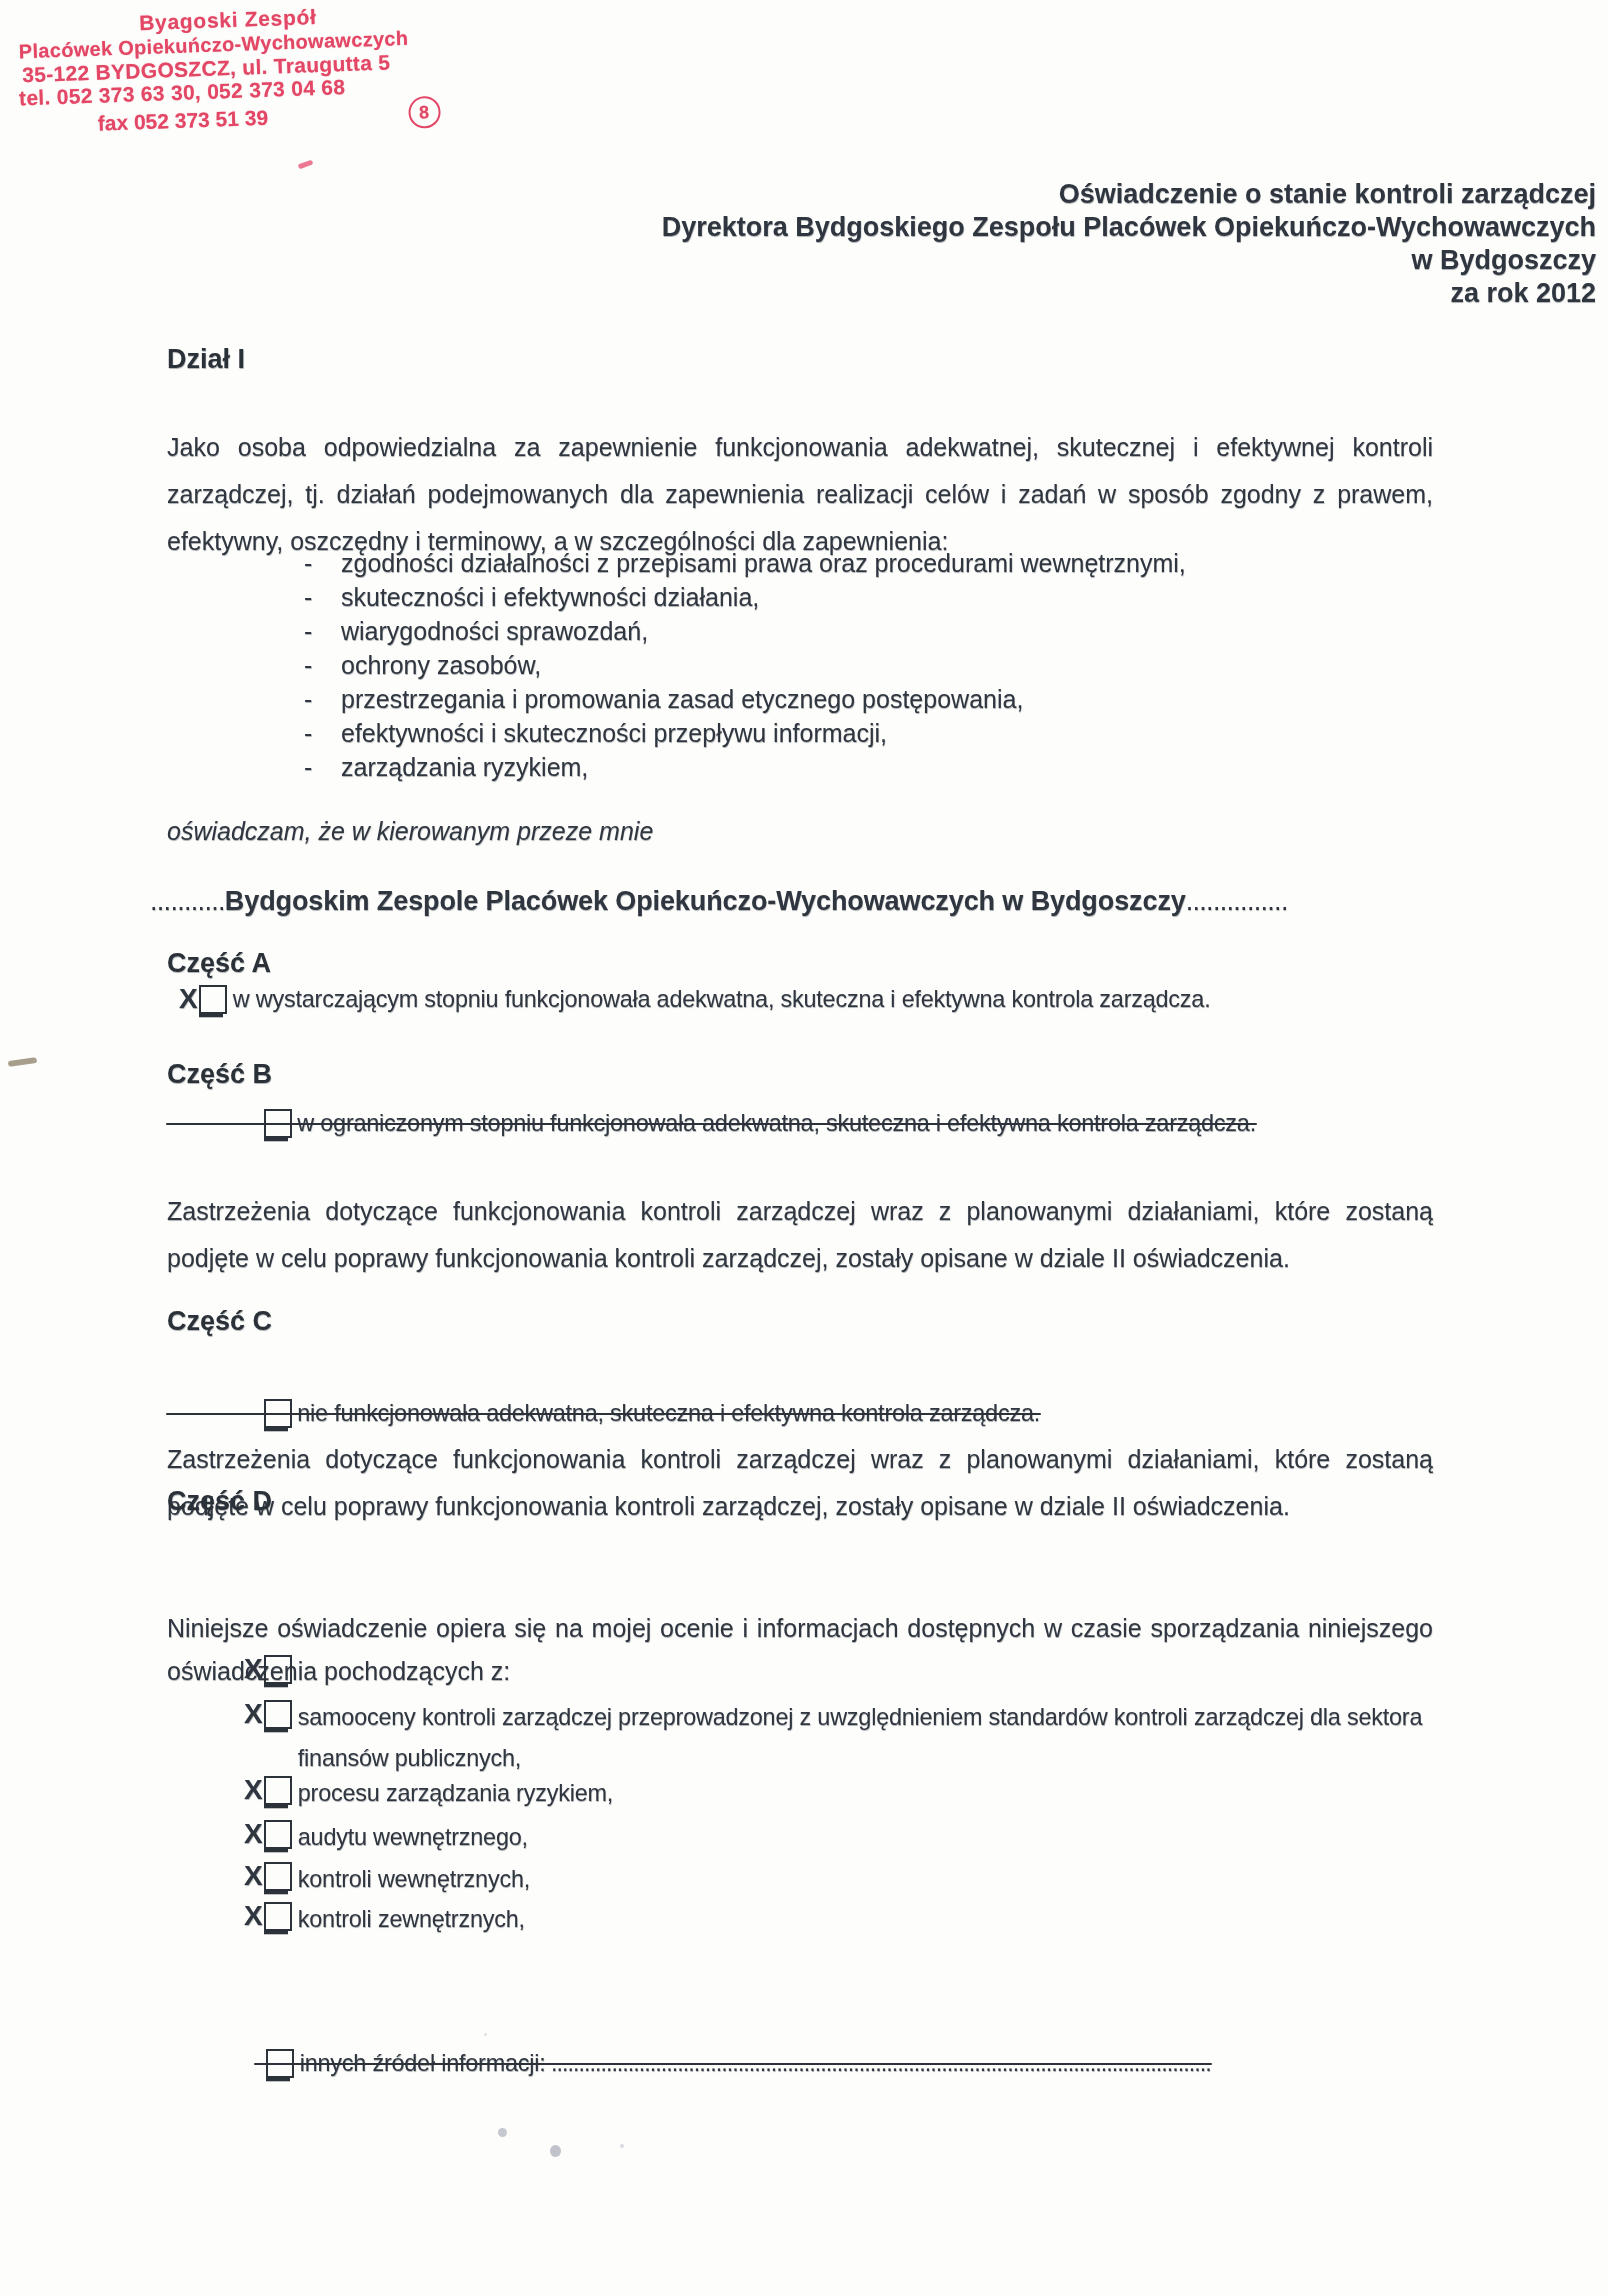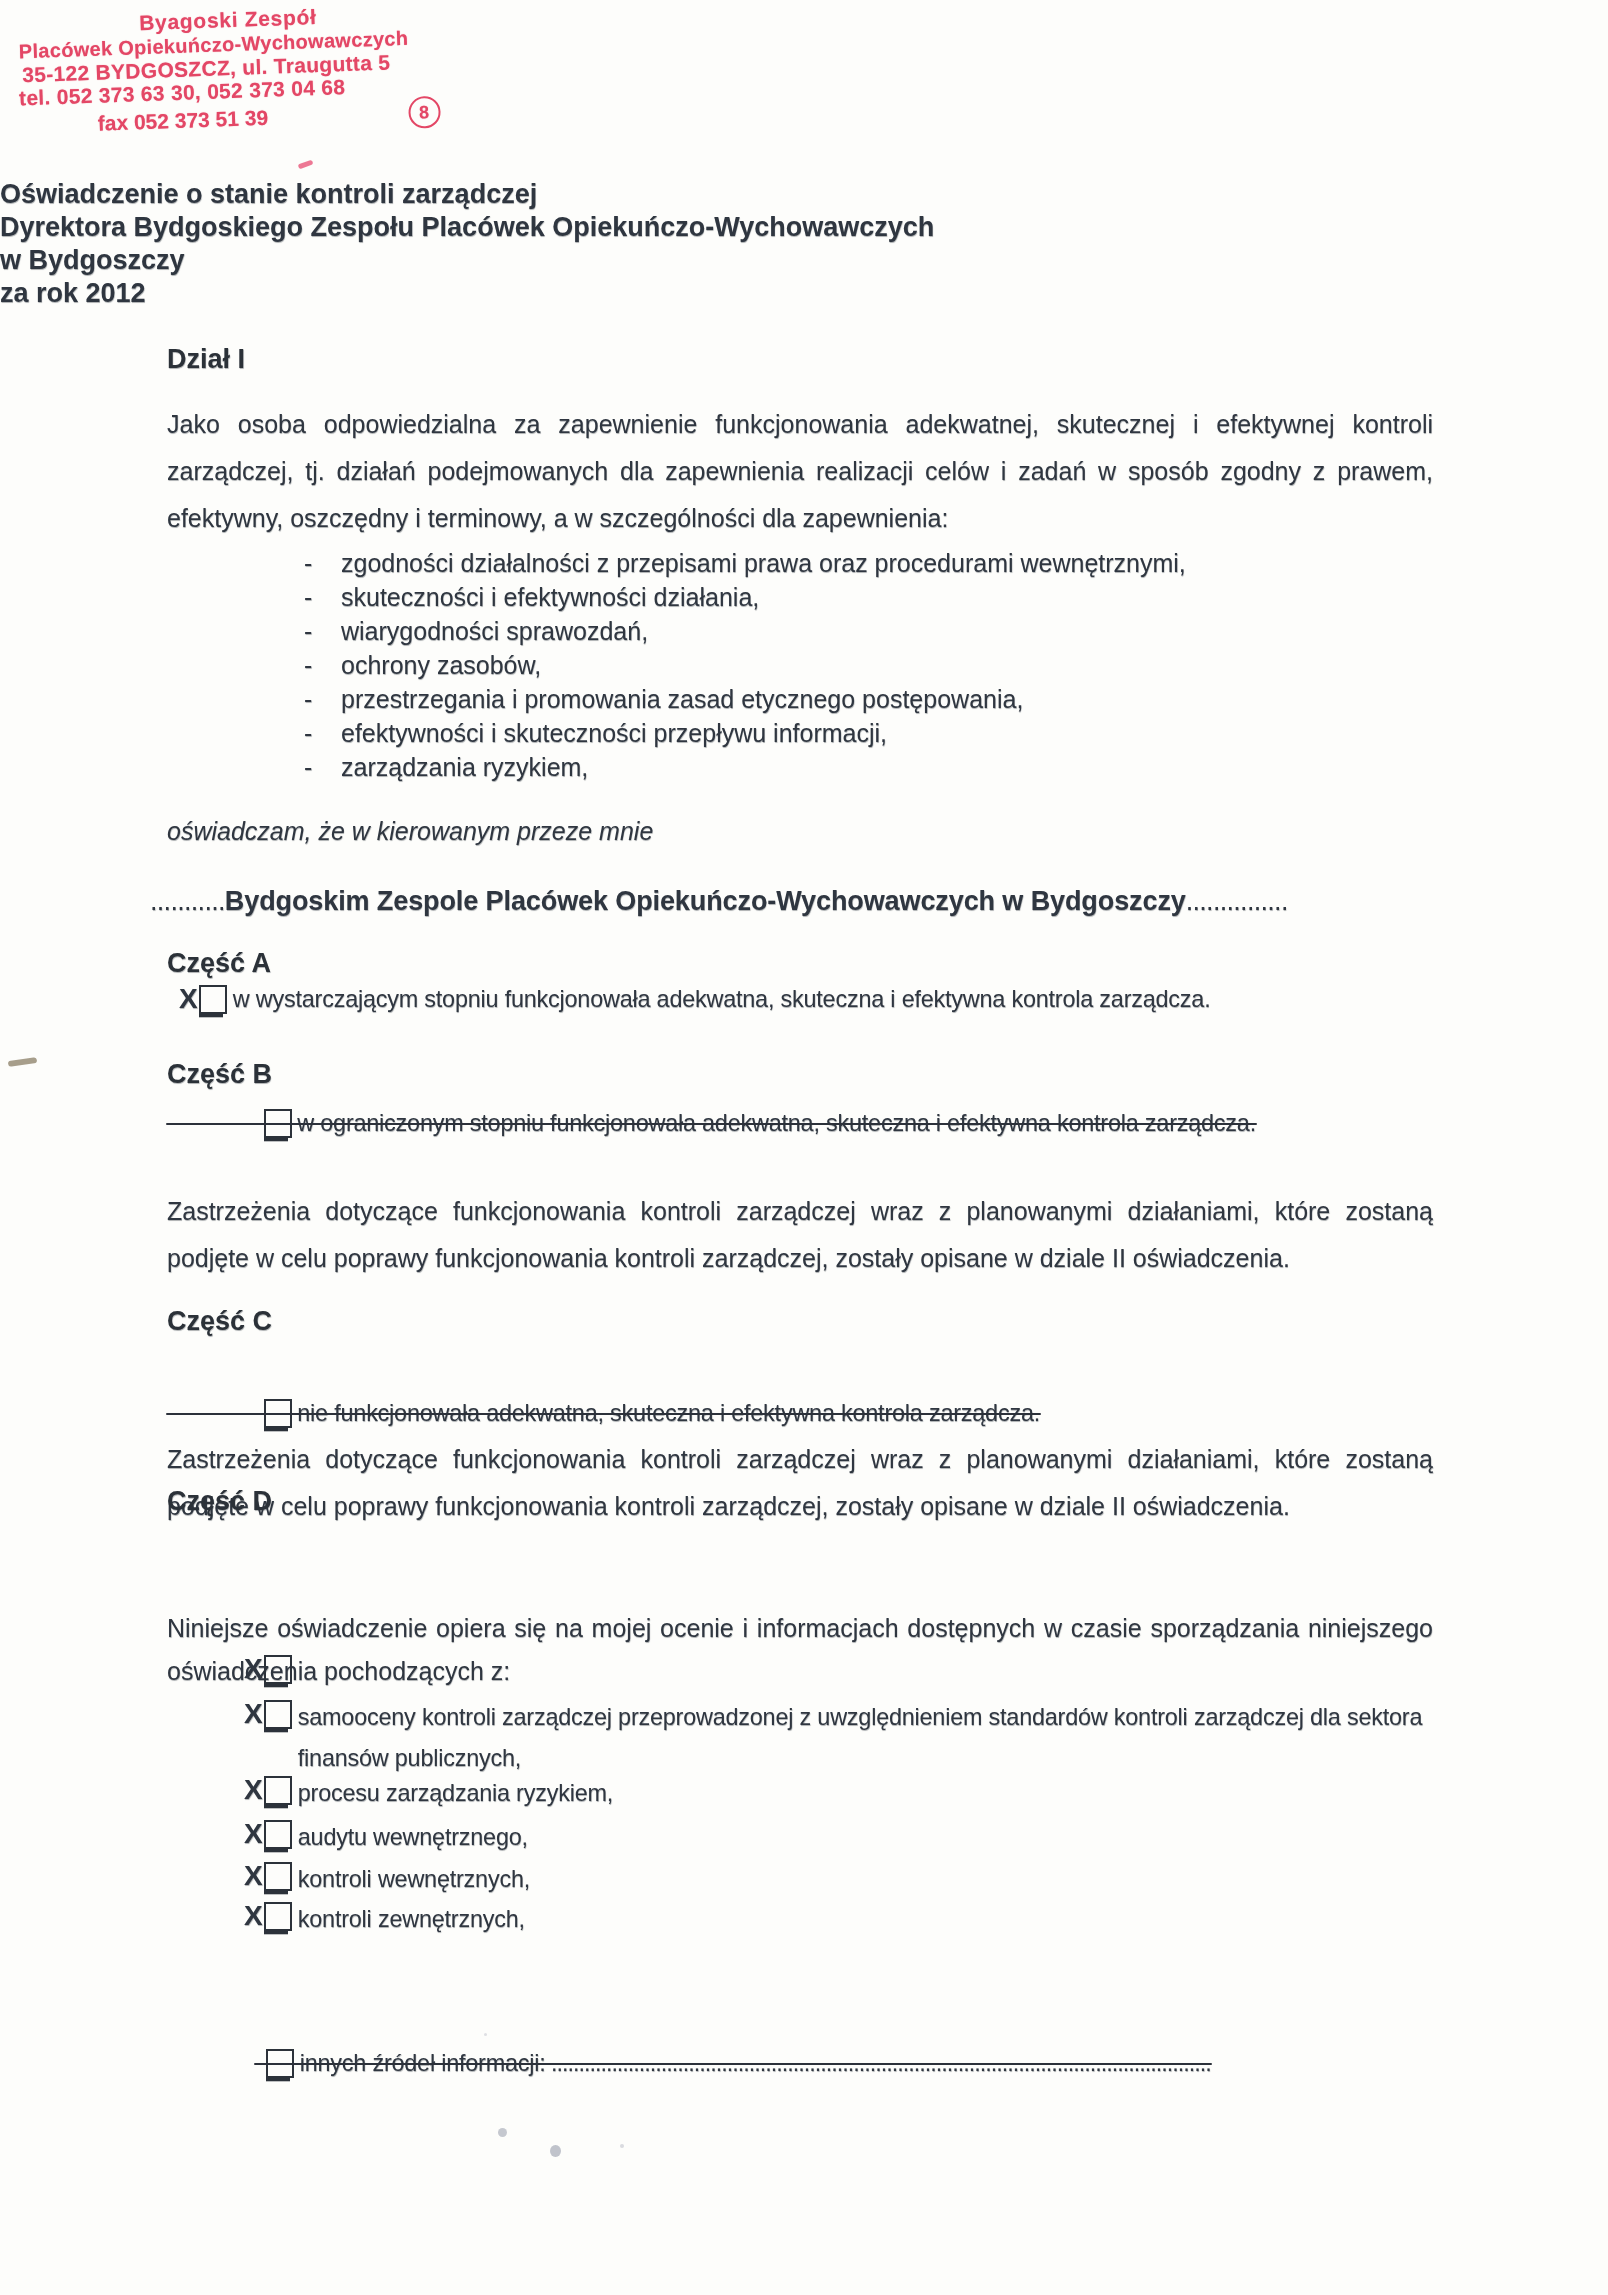--- a/index.html
+++ b/index.html
@@ -29,21 +29,21 @@
   .stamp .s5 .fax{padding-left:79px;}
   .stamp .badge{
     margin-left:auto;margin-right:9.4px;
     width:28px;height:28px;border:2px solid #e23a5b;border-radius:50%;
     font-size:18px;line-height:28px;text-align:center;flex:none;
   }
   .red-speck{position:absolute;top:162px;left:298px;width:14.7px;height:4.7px;
     background:#e8567a;border-radius:2.7px;transform:rotate(-20deg);opacity:.8;}
 
   
-  .title{position:absolute;top:178px;left:0;width:1596px;text-align:left;
+  .title{position:absolute;top:178px;left:0;width:1596px;text-align:right;
     font-weight:bold;font-size:27px;line-height:33px;}
   .hsec{position:absolute;left:167px;margin:0;font-size:27px;font-weight:bold;color:#2b3138;}
   .para{position:absolute;left:167px;width:1266px;font-size:25px;line-height:47px;
     text-align:justify;}
   .line{position:absolute;left:167px;font-size:25px;font-style:italic;}
 
   
   .bullets{position:absolute;left:304px;top:546px;font-size:25px;line-height:34px;
     list-style:none;margin:0;padding:0;}
   .bullets li{display:flex;}
@@ -100,21 +100,21 @@
   <header class="title txt">
     <div>Oświadczenie o stanie kontroli zarządczej</div>
     <div>Dyrektora Bydgoskiego Zespołu Placówek Opiekuńczo-Wychowawczych</div>
     <div>w Bydgoszczy</div>
     <div>za rok 2012</div>
   </header>
 
   
   <h2 class="hsec txt" style="top:344px;text-align:right;">Dział I</h2>
 
-  <p class="para txt" style="top:376px;">Jako osoba odpowiedzialna za zapewnienie funkcjonowania adekwatnej, skutecznej i efektywnej kontroli zarządczej, tj. działań podejmowanych dla zapewnienia realizacji celów i zadań w sposób zgodny z prawem, efektywny, oszczędny i terminowy, a w szczególności dla zapewnienia:</p>
+  <p class="para txt" style="top:399px;">Jako osoba odpowiedzialna za zapewnienie funkcjonowania adekwatnej, skutecznej i efektywnej kontroli zarządczej, tj. działań podejmowanych dla zapewnienia realizacji celów i zadań w sposób zgodny z prawem, efektywny, oszczędny i terminowy, a w szczególności dla zapewnienia:</p>
 
   <ul class="bullets txt">
     <li>
         <span class="dash">-</span>
         <span>zgodności działalności z przepisami prawa oraz procedurami wewnętrznymi,</span>
       </li>
     <li>
         <span class="dash">-</span>
         <span>skuteczności i efektywności działania,</span>
       </li>

